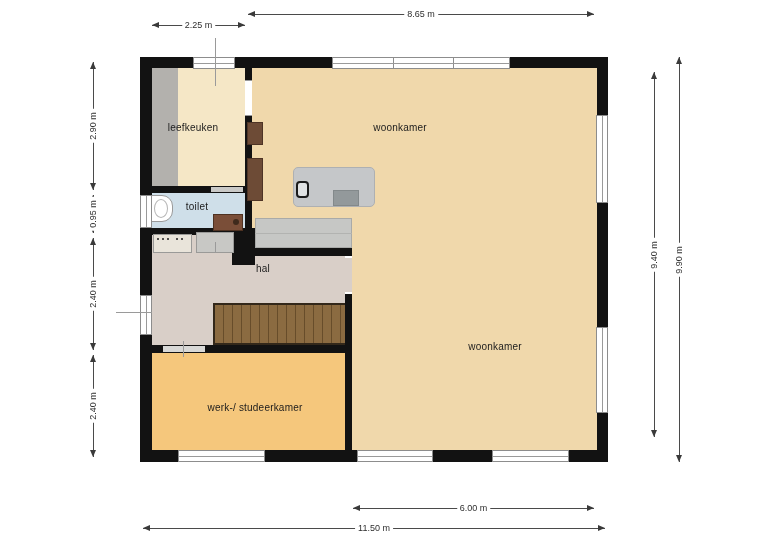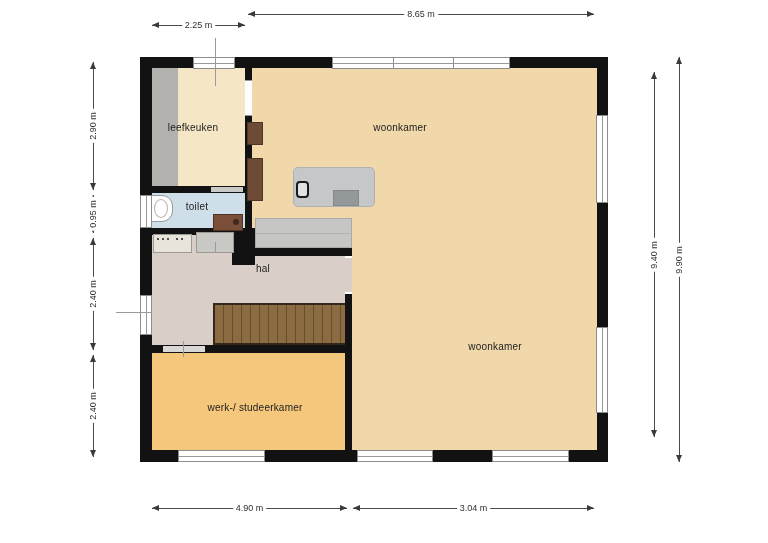--- a/index.html
+++ b/index.html
@@ -163,26 +163,26 @@
       <i class="a-b"></i>
     <span class="dim-label">9.40 m</span>
   </div>
   <div class="dim-v" style="left:674px;top:57px;height:405px;">
     <span class="line"></span>
       <i class="a-t"></i>
       <i class="a-b"></i>
     <span class="dim-label">9.90 m</span>
   </div>
 
-  <div class="dim-h" style="left:152px;top:503px;width:195px;">
-    <span class="line"></span>
-      <i class="a-l"></i>
-      <i class="a-r"></i>
-    <span class="dim-label">4.90 m</span>
-  </div>
   <div class="dim-h" style="left:353px;top:503px;width:241px;">
     <span class="line"></span>
       <i class="a-l"></i>
       <i class="a-r"></i>
-    <span class="dim-label">3.04 m</span>
+    <span class="dim-label">6.00 m</span>
+  </div>
+  <div class="dim-h" style="left:143px;top:523px;width:462px;">
+    <span class="line"></span>
+      <i class="a-l"></i>
+      <i class="a-r"></i>
+    <span class="dim-label">11.50 m</span>
   </div>
 
 </div>
 
 </body></html>

